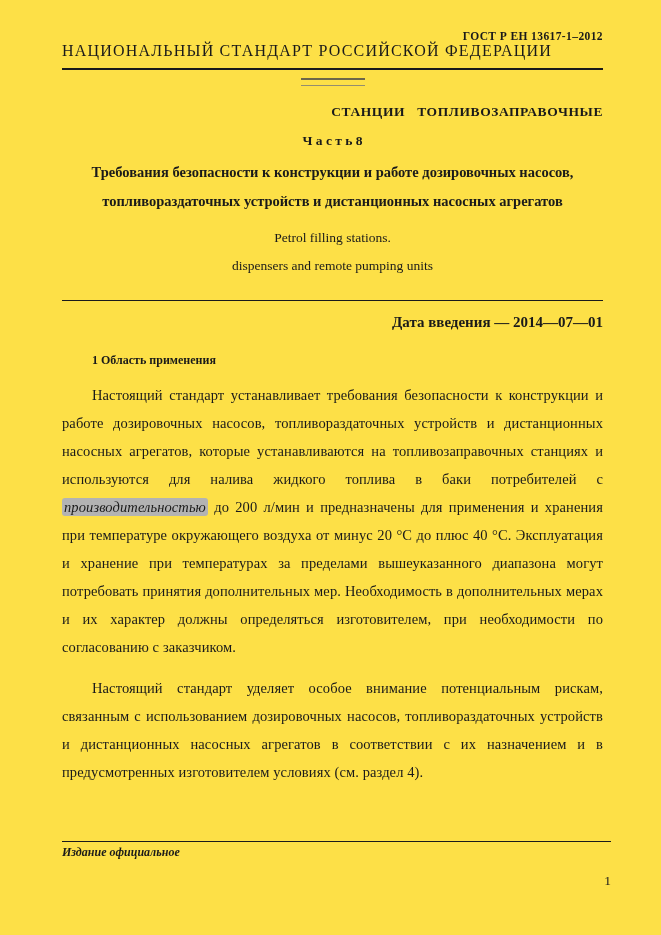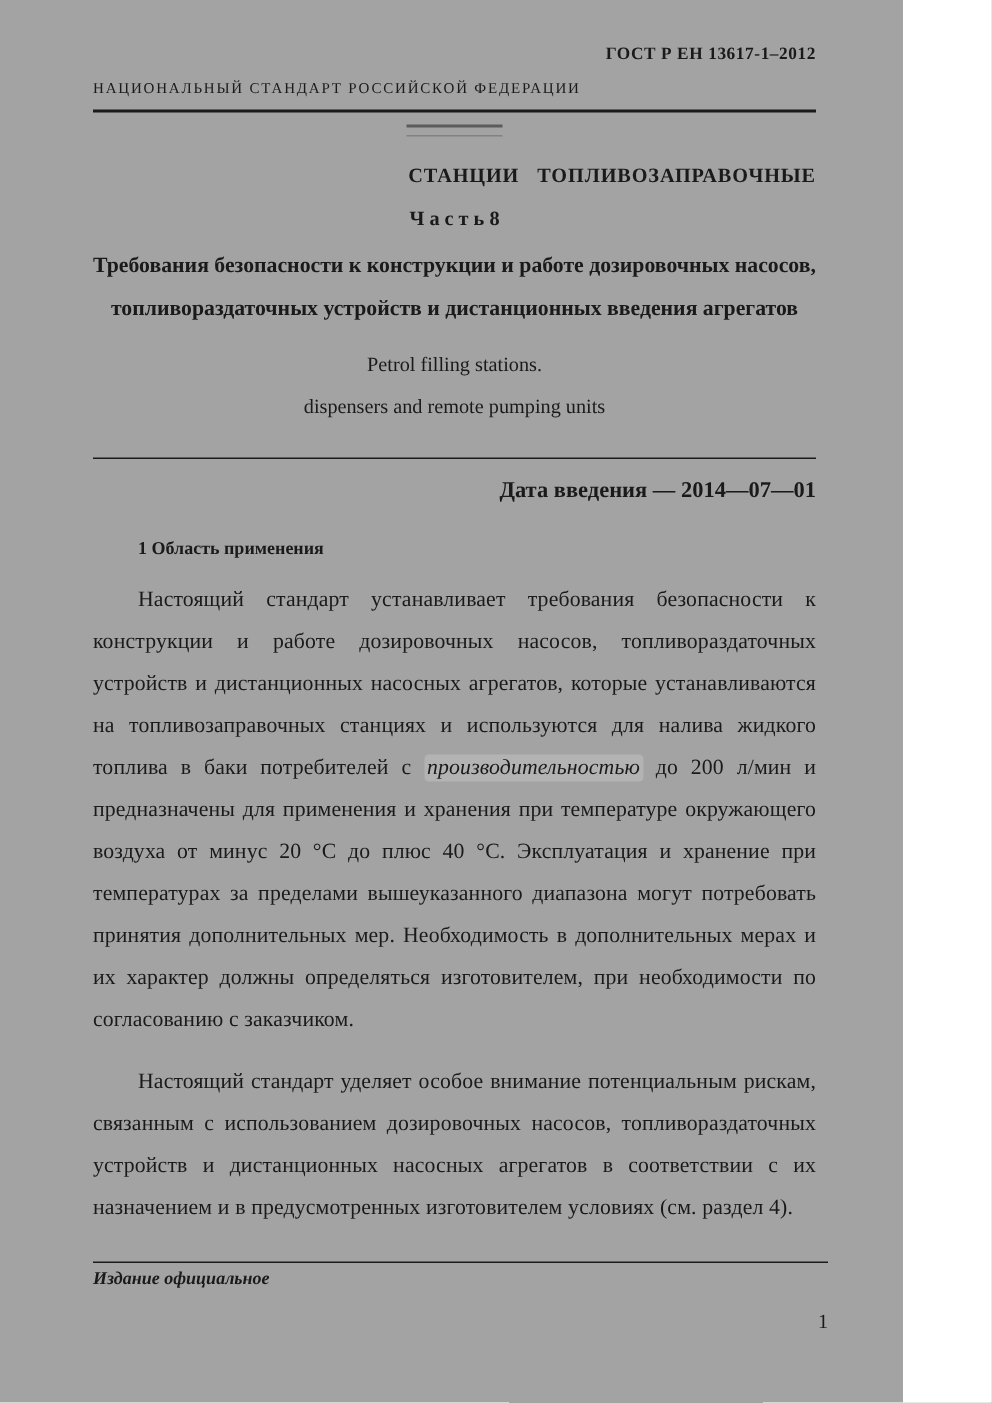--- a/index.html
+++ b/index.html
@@ -2,38 +2,37 @@
 <html><head>
 <meta charset="utf-8">
 <style>
   html, body {
     margin: 0;
     padding: 0;
     background: #ffffff;
   }
   .page {
     position: relative;
-    width: 602px;
+    width: 661px;
     height: 935px;
-    background: #a3a3a3;
+    background: #fde047;
     box-sizing: border-box;
     padding: 30px 58px 0 62px;
     font-family: "Liberation Serif", "DejaVu Serif", serif;
     color: #1a1a1a;
     overflow: hidden;
   }
   .doc-code {
     text-align: right;
     font-weight: bold;
     font-size: 11.5px;
     letter-spacing: 0.4px;
   }
   .header-title {
-    margin-top: 12px;
-    font-size: 10px;
+    font-size: 16px;
     letter-spacing: 1.2px;
     white-space: nowrap;
   }
   .header-rule {
     margin-top: 8px;
     border: none;
     border-top: 2px solid #1a1a1a;
     height: 0;
   }
   .scribble {
@@ -135,21 +134,21 @@
 
   <div class="scribble"></div>
 
   <div class="title-block">
     <div class="title-main">СТАНЦИИ  ТОПЛИВОЗАПРАВОЧНЫЕ</div>
 
     <div class="title-part">Ч а с т ь  8</div>
 
     <div class="subtitle-ru">
       <div>Требования безопасности к конструкции и работе дозировочных насосов,</div>
-      <div>топливораздаточных устройств и дистанционных введения агрегатов</div>
+      <div>топливораздаточных устройств и дистанционных насосных агрегатов</div>
     </div>
 
     <div class="title-en">
       <div>Petrol filling stations.</div>
       <div>dispensers and remote pumping units</div>
     </div>
   </div>
 
   <hr class="mid-rule">
 

